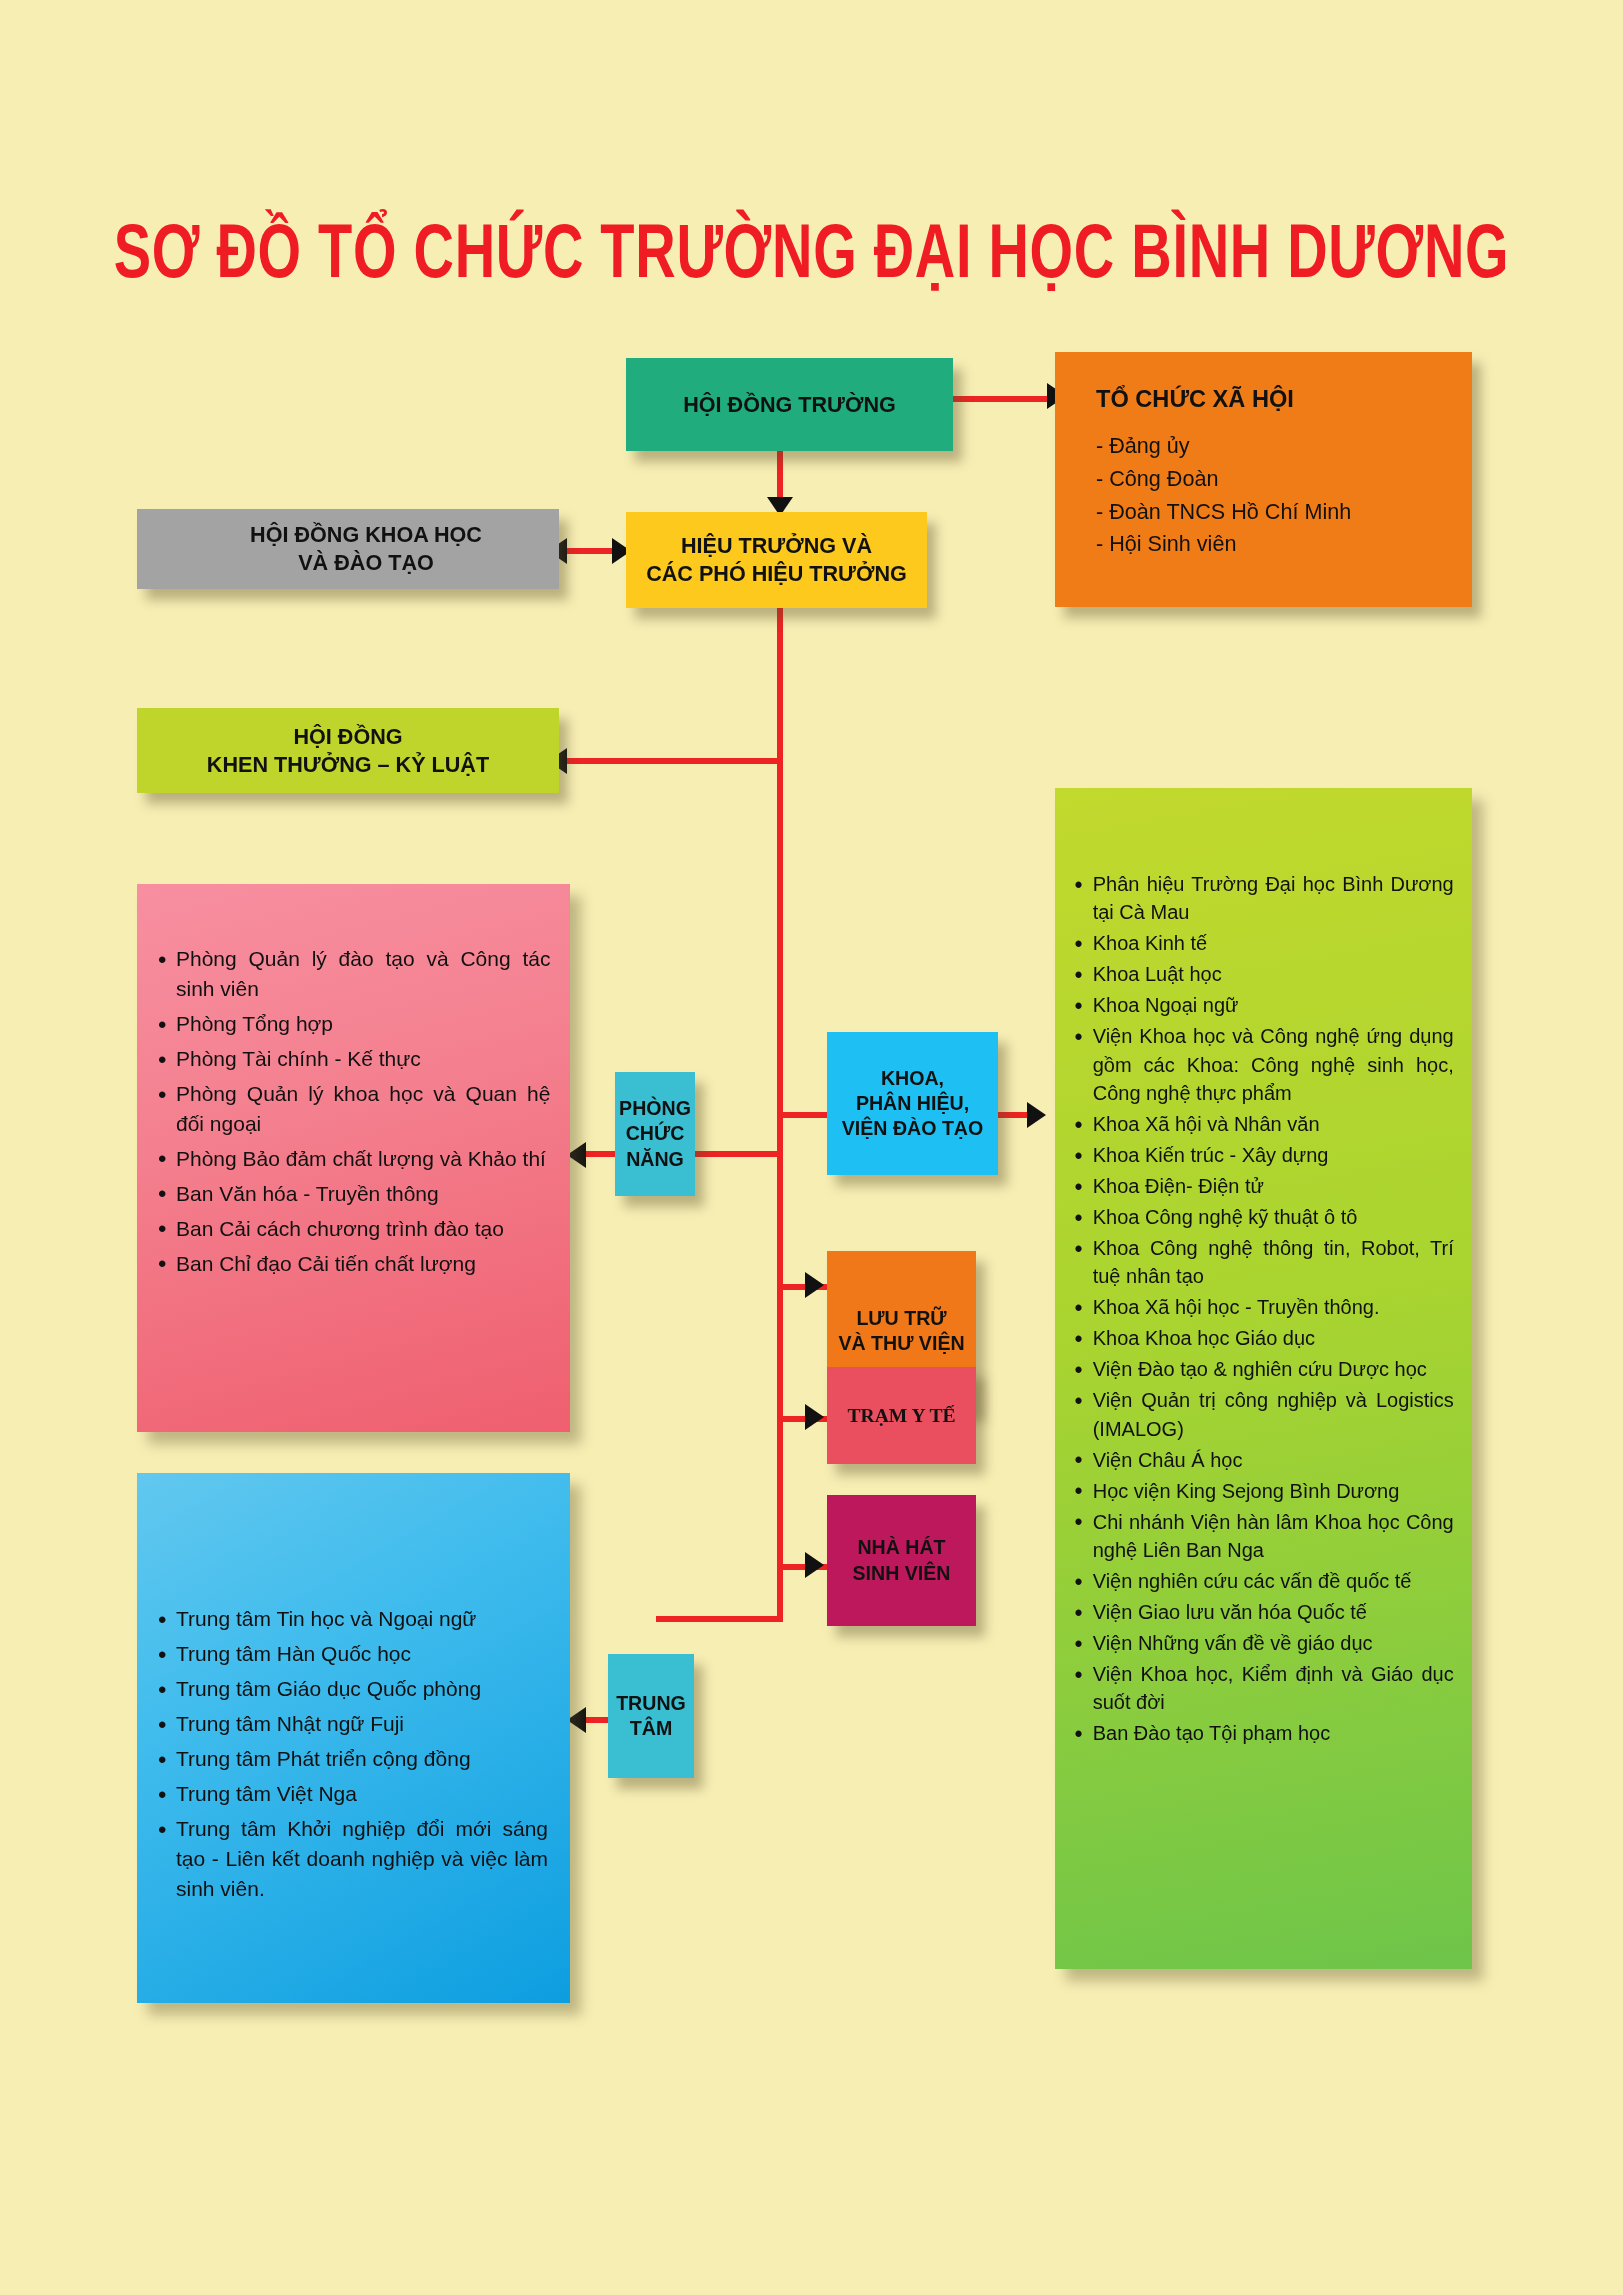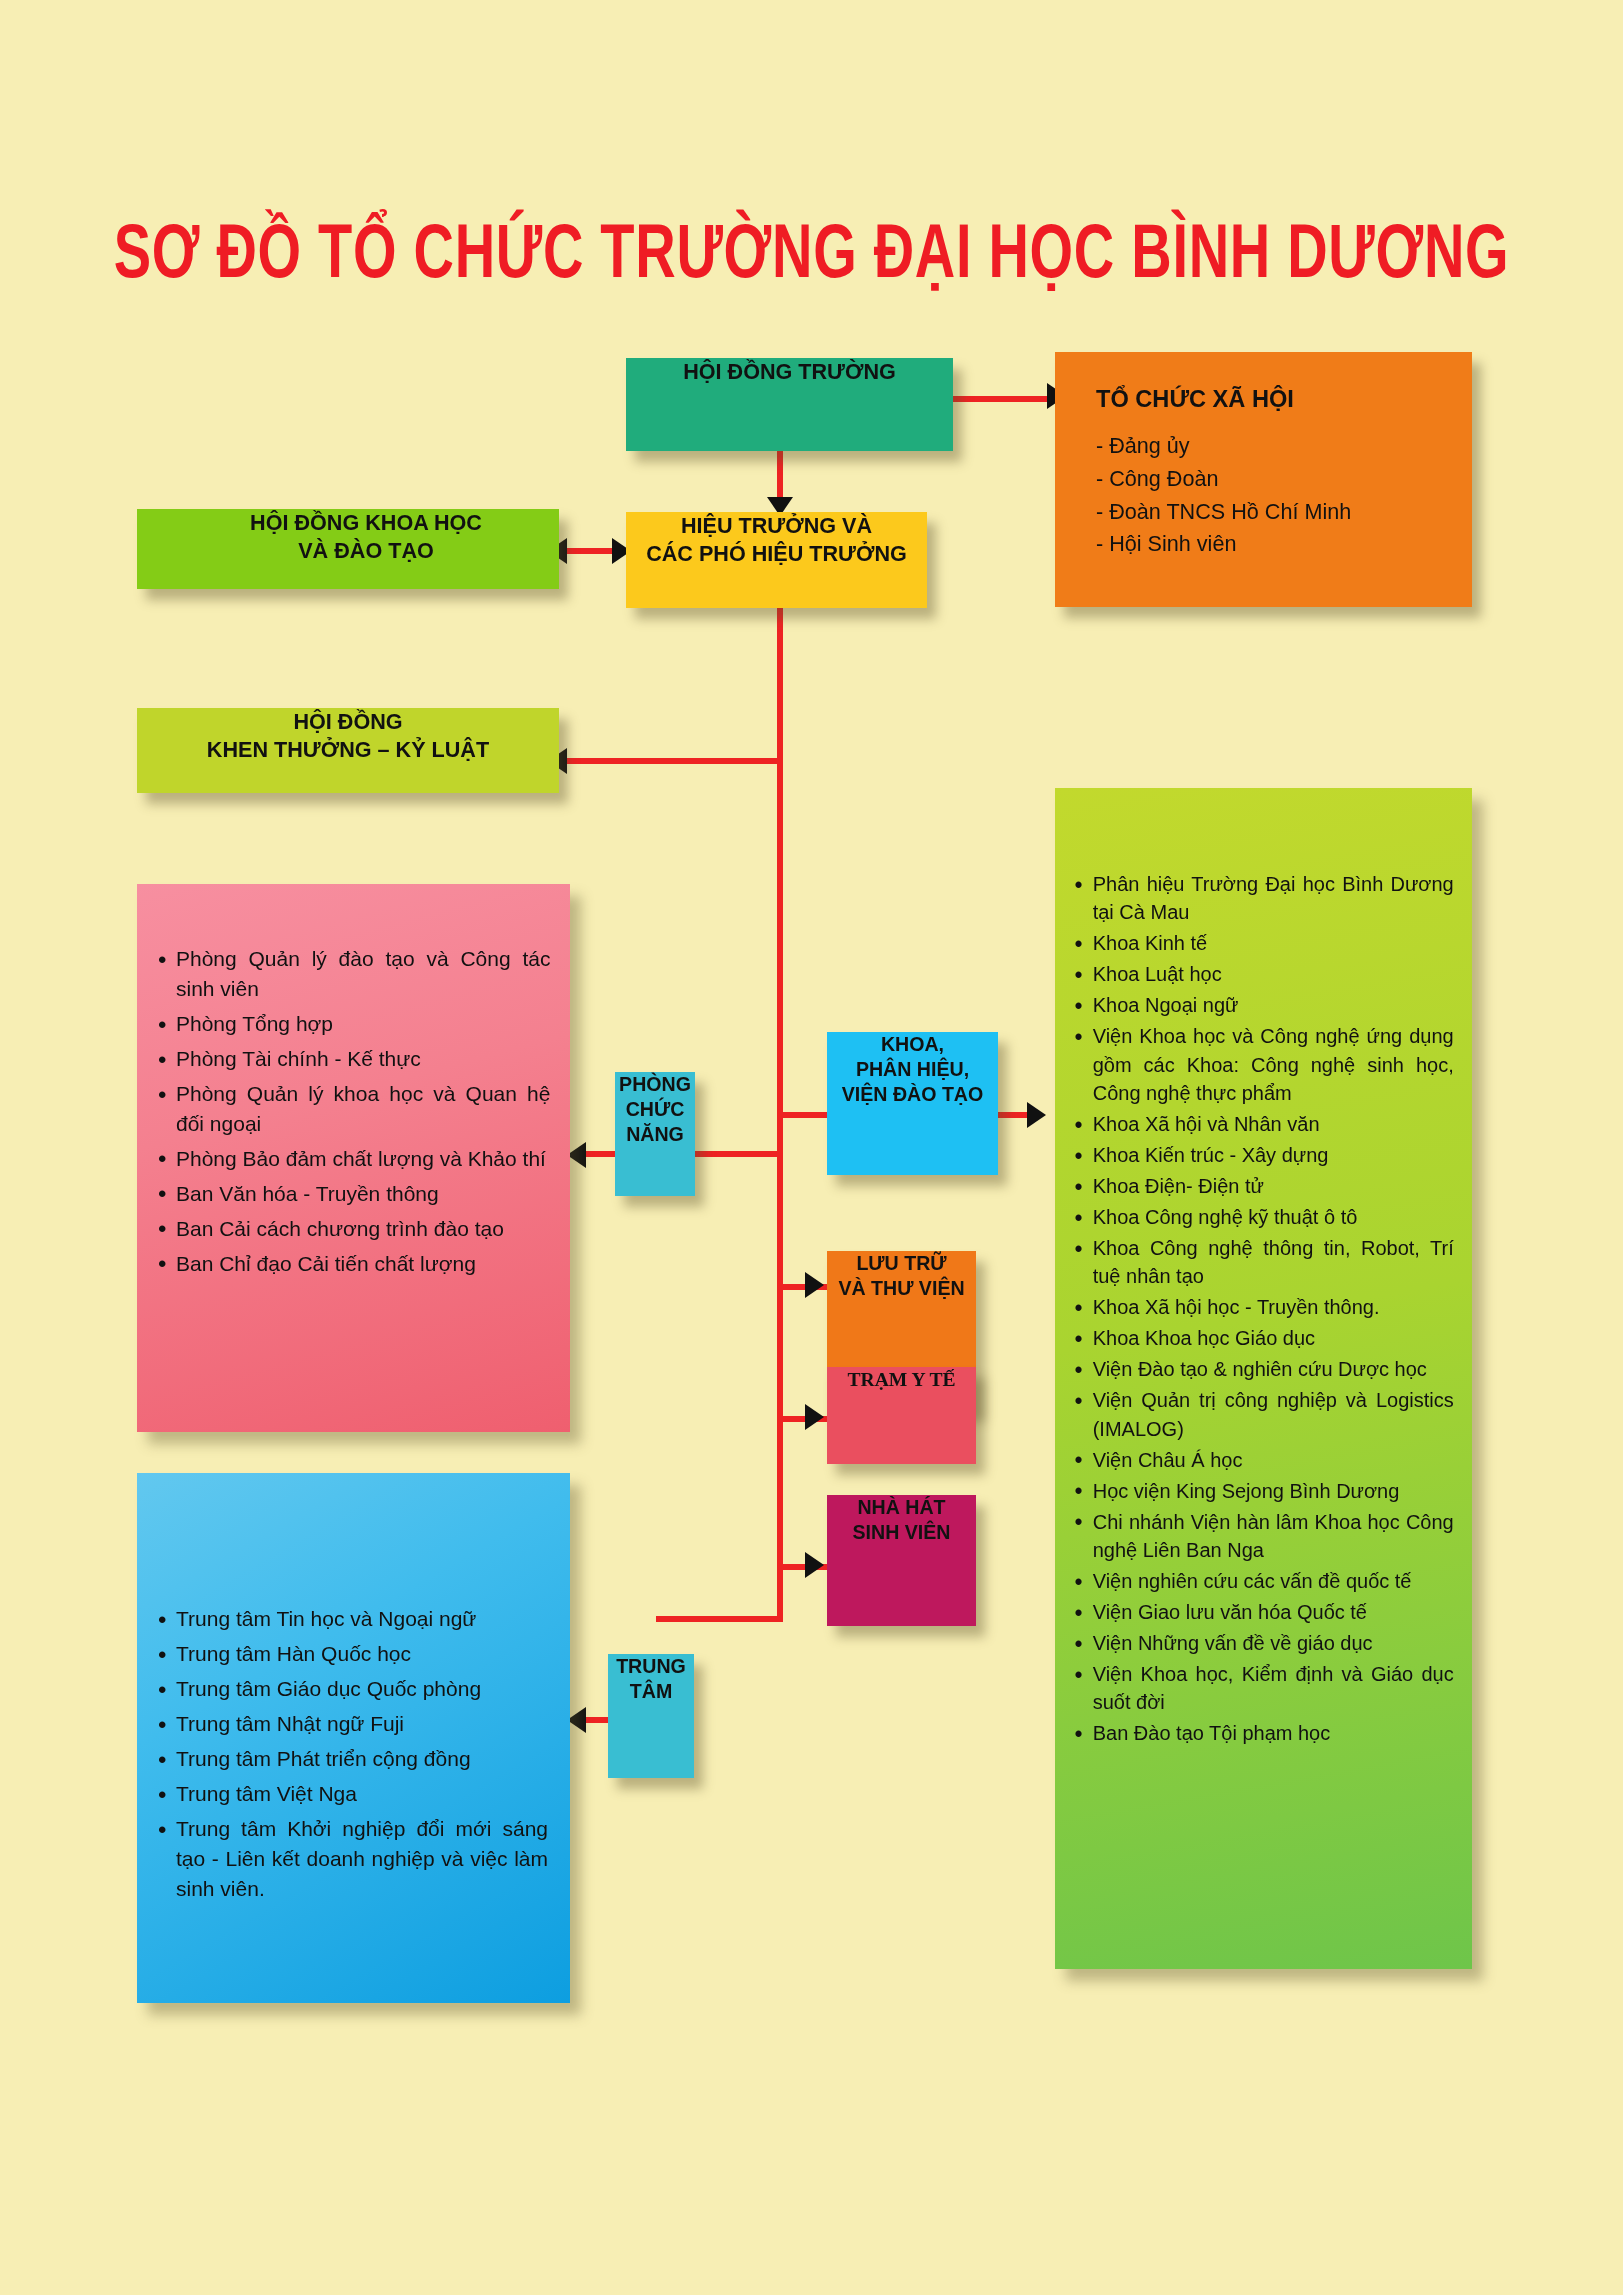--- a/index.html
+++ b/index.html
@@ -29,35 +29,35 @@
     transform-origin:center top;
     white-space:nowrap;
   }
 
   
   .box{
     position:absolute;
     box-sizing:border-box;
     box-shadow:9.2px 10.5px 10.5px rgba(90,80,40,0.38);
     display:flex;
-    align-items:flex-start;
+    align-items:center;
     justify-content:center;
     color:#111;
   }
   .box .lbl{
     text-align:center;
     font-weight:bold;
     line-height:1.28;
     white-space:pre-line;
   }
 
   
   .c-green  {background:#20ac7c;}
   .c-orange {background:#f07c18;}
-  .c-cyan   {background:#84cc16;padding-left:36px;}
+  .c-cyan   {background:#a3a3a3;padding-left:36px;}
   .c-yellow {background:#fcc91c;}
   .c-lime   {background:#c0d52b;}
   .c-teal   {background:#39bed2;}
   .c-skyblue{background:#1ec0f3;}
   .c-orange2{background:#f07818;}
   .c-red    {background:#ea4f5f;}
   .c-yellow2{background:#be185d;}
 
   
   .panel{

